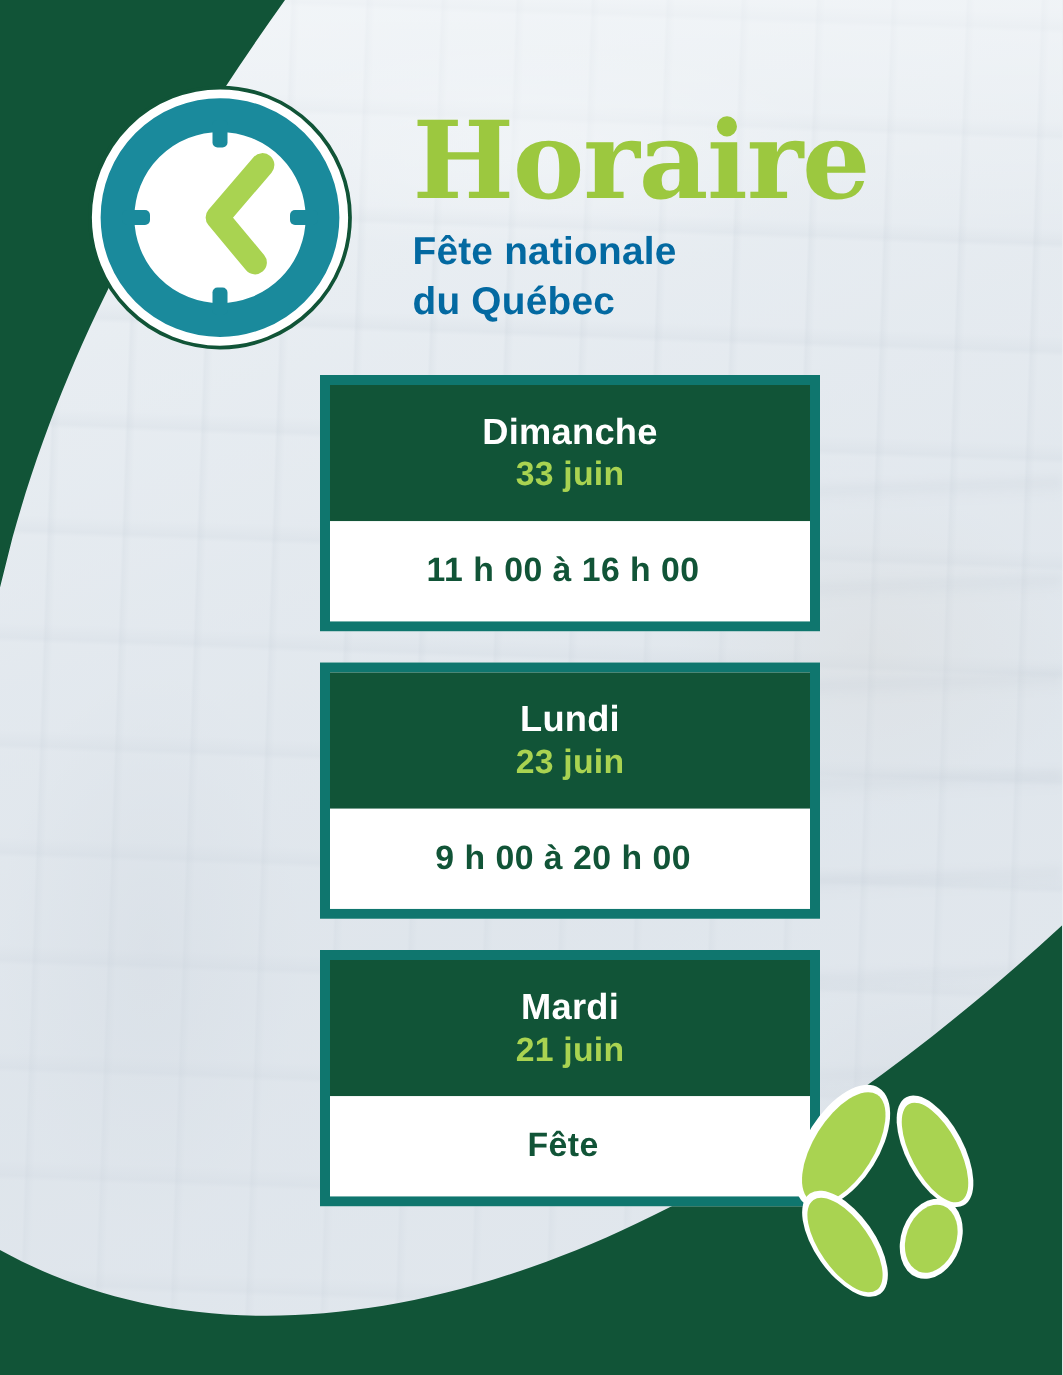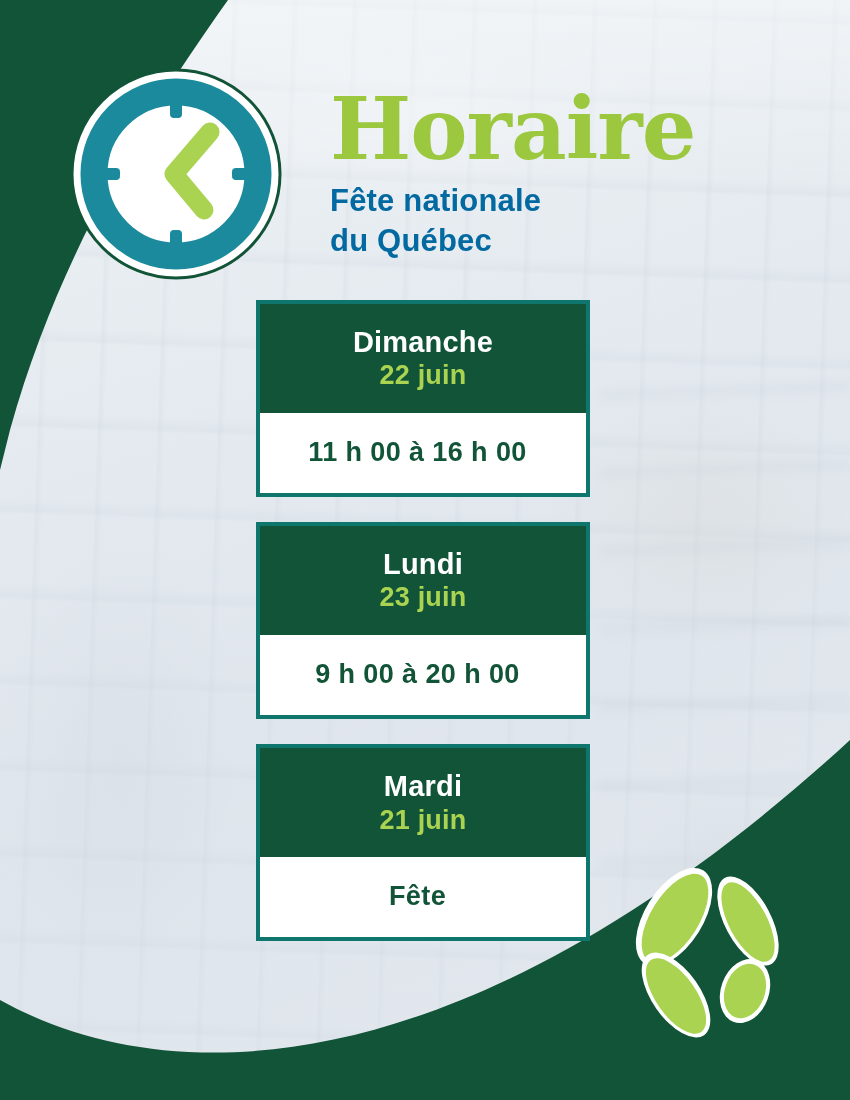--- a/index.html
+++ b/index.html
@@ -99,23 +99,23 @@
     color:#0369a1;
     margin:10px 0 0 0;
     letter-spacing:.2px;
   }
 
   
   .cards{
     position:absolute; left:256px; top:300px; width:336px;
   }
   .card{
-    width:334px;
+    width:400px;
     margin-bottom:25px;
-    border:4px solid #0f766e;
+    border:8px solid #0f766e;
     background:#ffffff;
     box-sizing:border-box;
   }
   .card-header{
     background:#115437;
     padding:22px 10px 20px 10px;
     text-align:center;
   }
   .card-day{
     font-size:29px;
@@ -191,21 +191,21 @@
         <div>du Québec</div>
       </div>
     </div>
   </div>
 
   <div class="cards">
 
     <div class="card">
       <div class="card-header">
         <div class="card-day">Dimanche</div>
-        <div class="card-date">22 juin</div>
+        <div class="card-date">33 juin</div>
       </div>
       <div class="card-body">
         <div class="card-hours">11 h 00 à 16 h 00</div>
       </div>
     </div>
 
     <div class="card">
       <div class="card-header">
         <div class="card-day">Lundi</div>
         <div class="card-date">23 juin</div>

